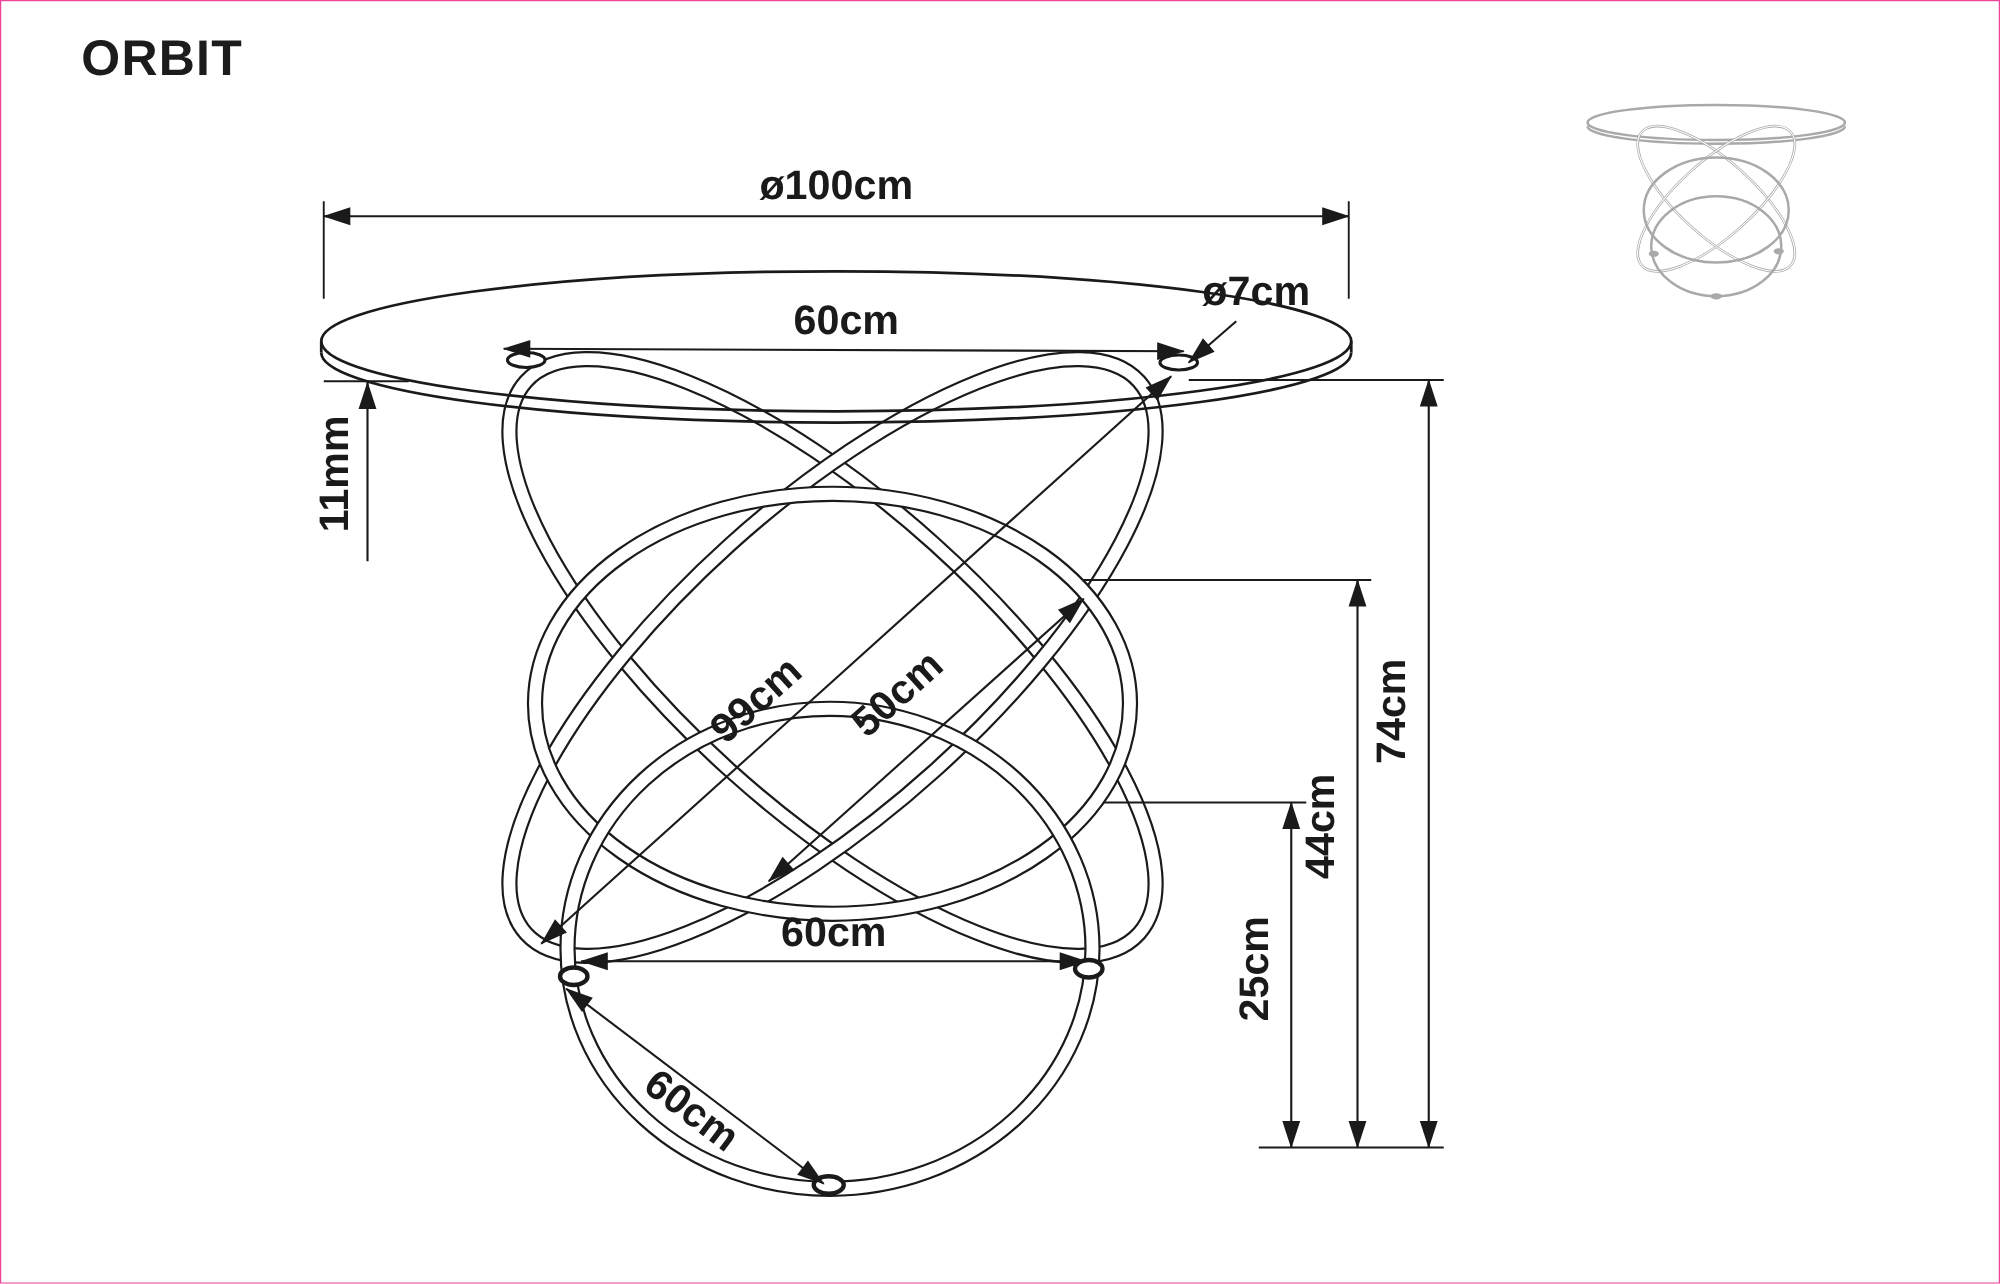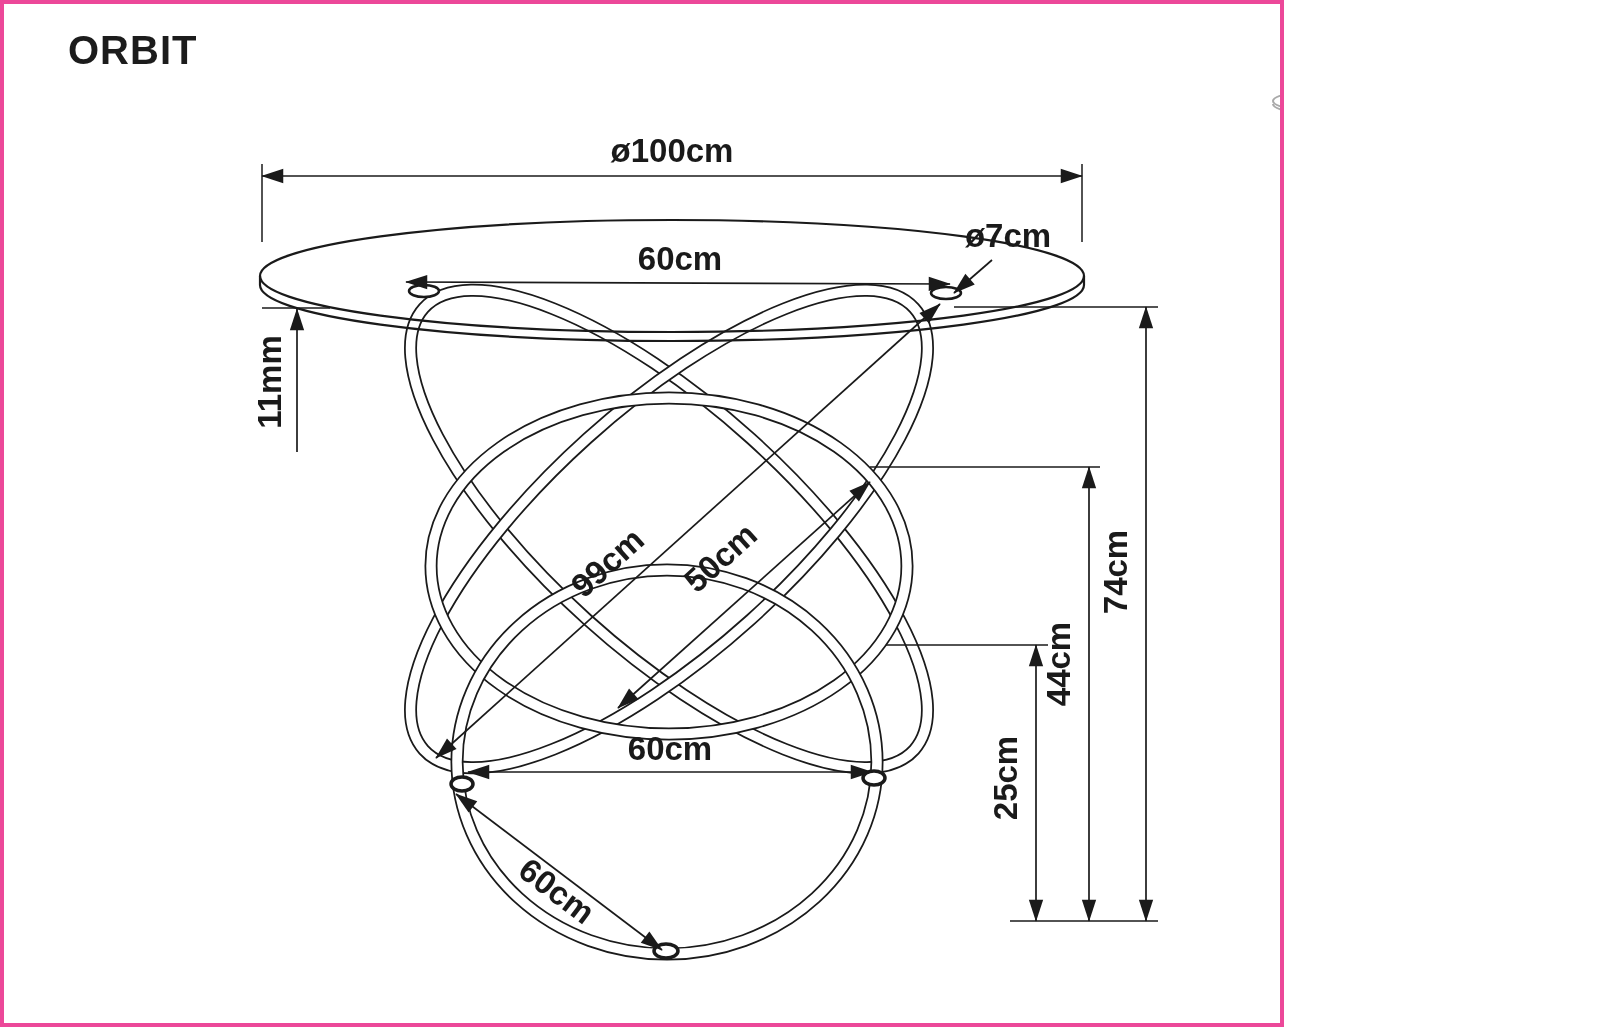--- a/index.html
+++ b/index.html
@@ -1,20 +1,20 @@
 <!DOCTYPE html>
 <html><head>
 <meta charset="utf-8">
 <style>
   html,body{margin:0;padding:0;background:#ffffff;}
   .page{
     position:relative;
-    width:1284px;height:1027px;
+    width:1600px;height:1027px;
     background:#ffffff;
-    border:4px solid #ec4899;
+    border:1px solid #ec4899;
     box-sizing:border-box;
     font-family:"Liberation Sans", sans-serif;
     overflow:hidden;
   }
   .title{
     position:absolute;left:64px;top:24px;
     font-size:40px;font-weight:600;letter-spacing:1px;color:#1c1c1c;
   }
   svg{position:absolute;left:0;top:0;}
   .dim-text{

